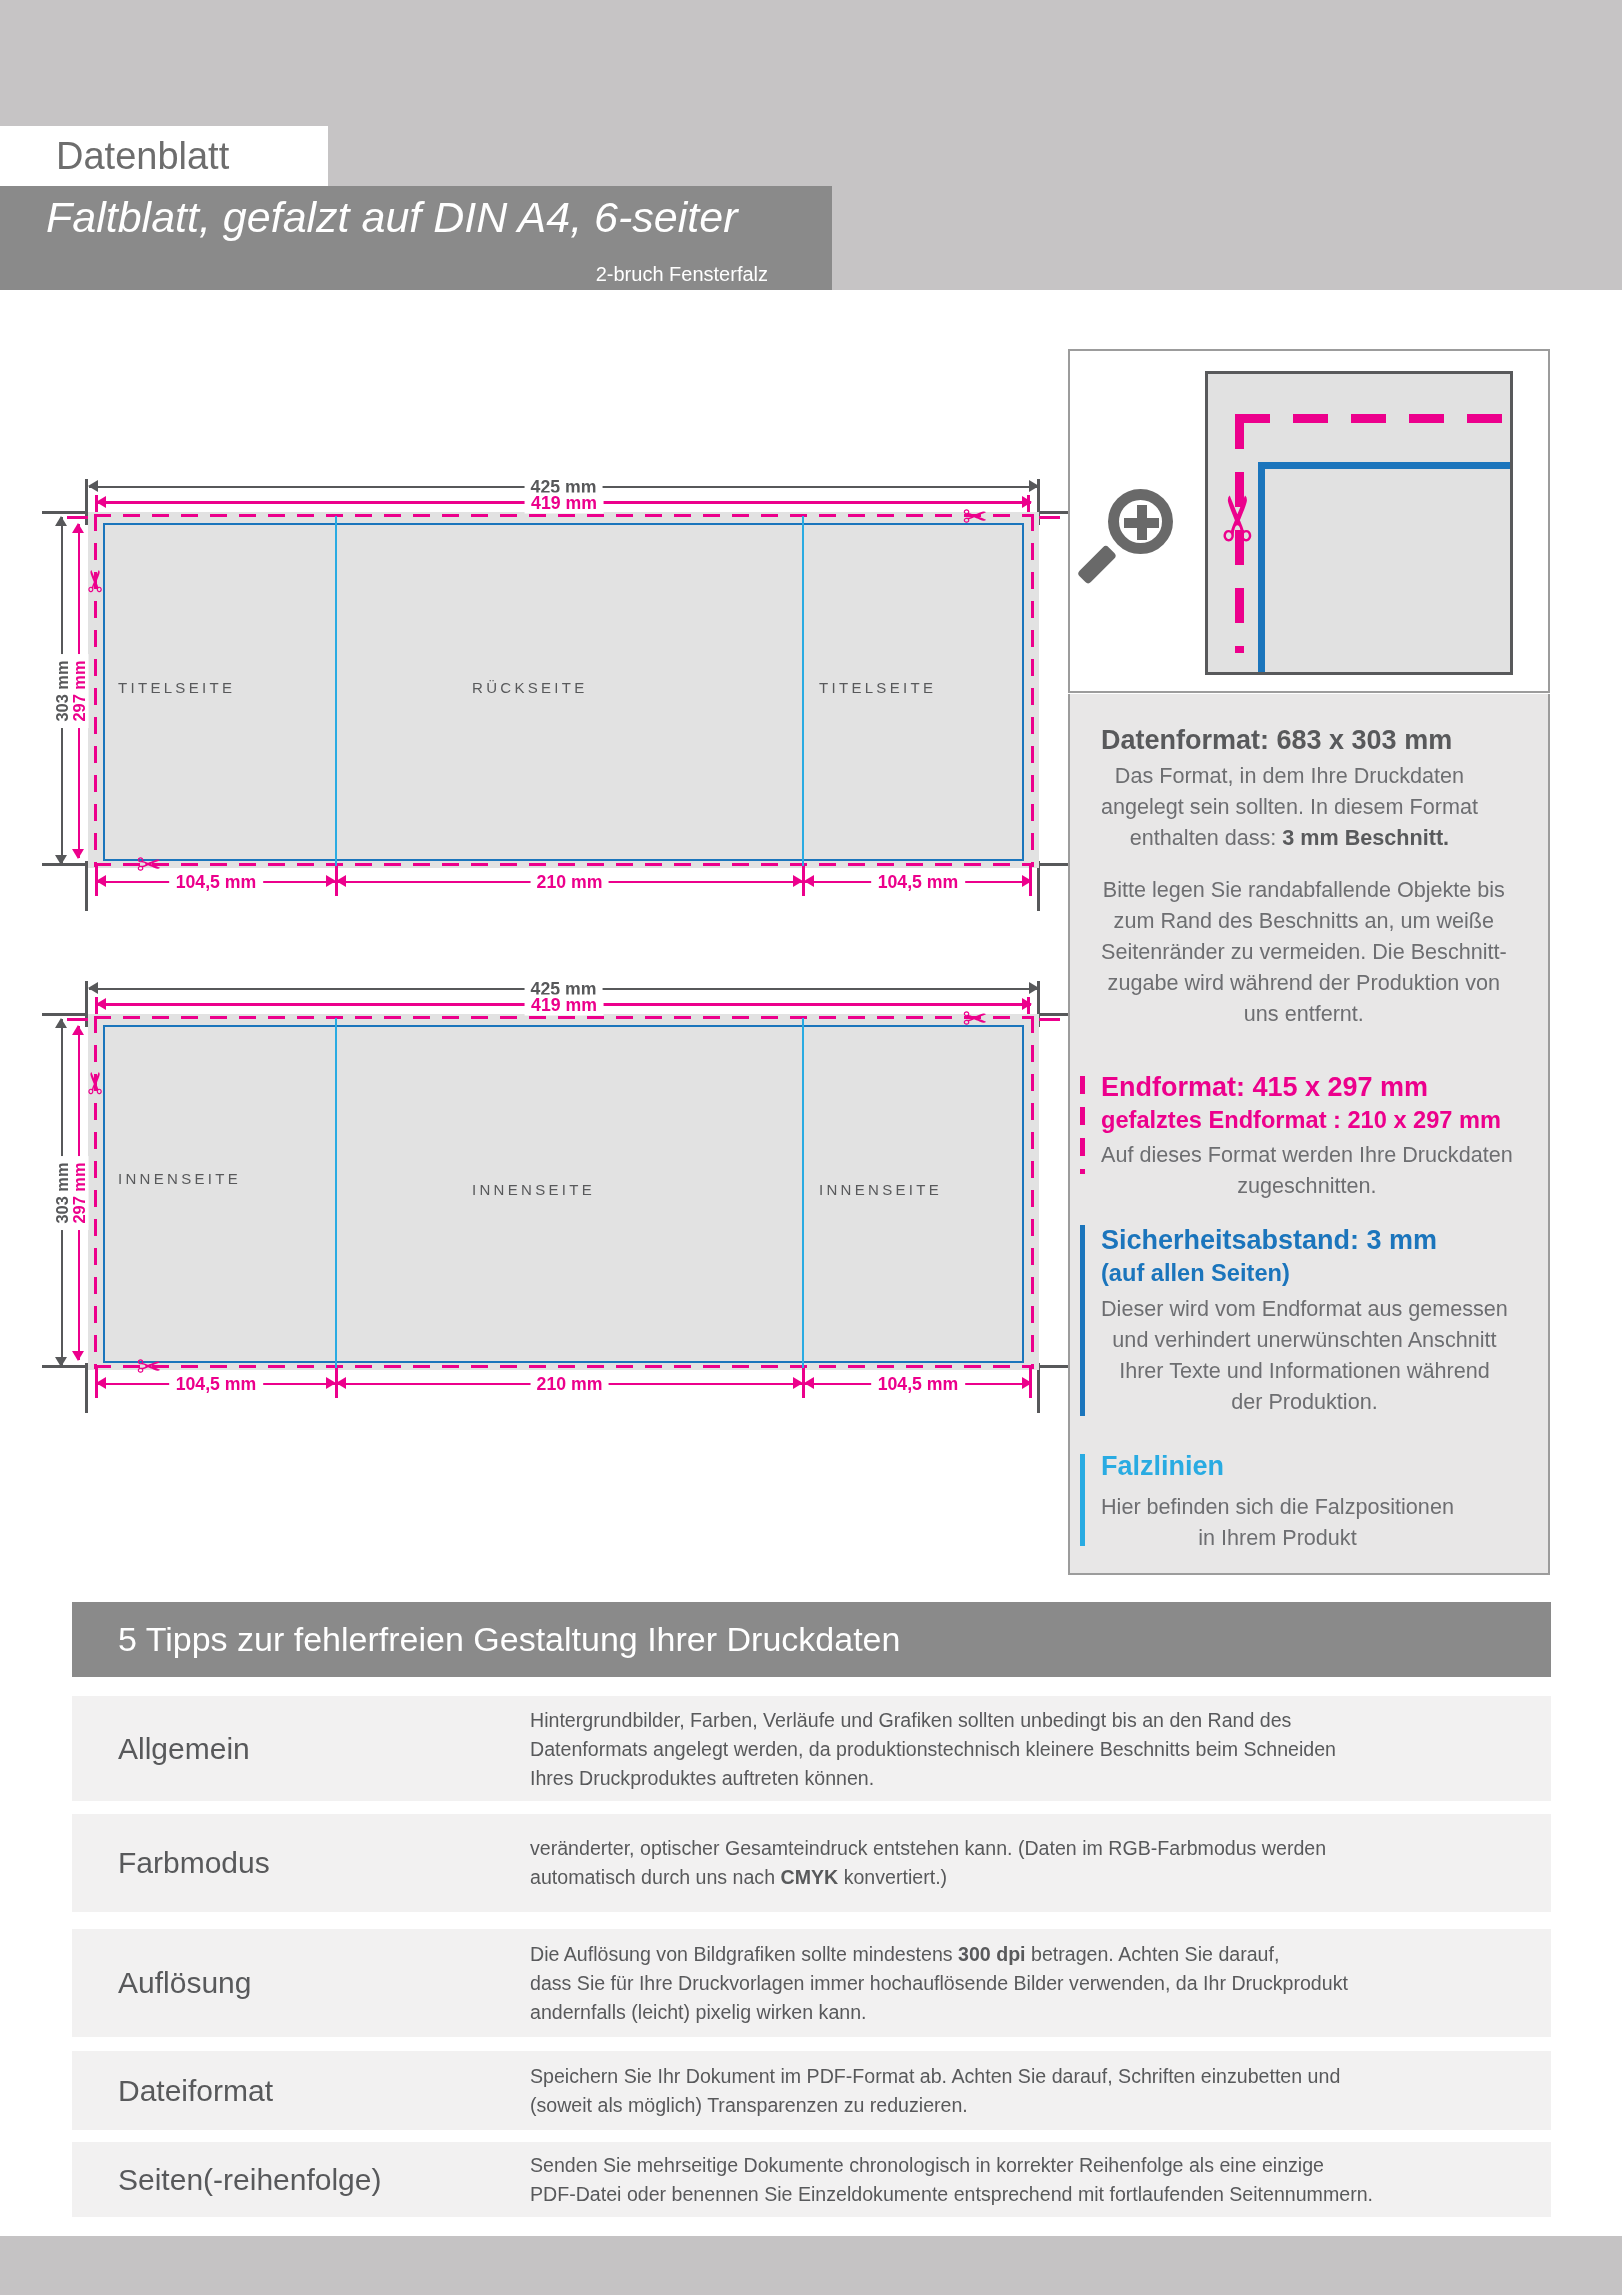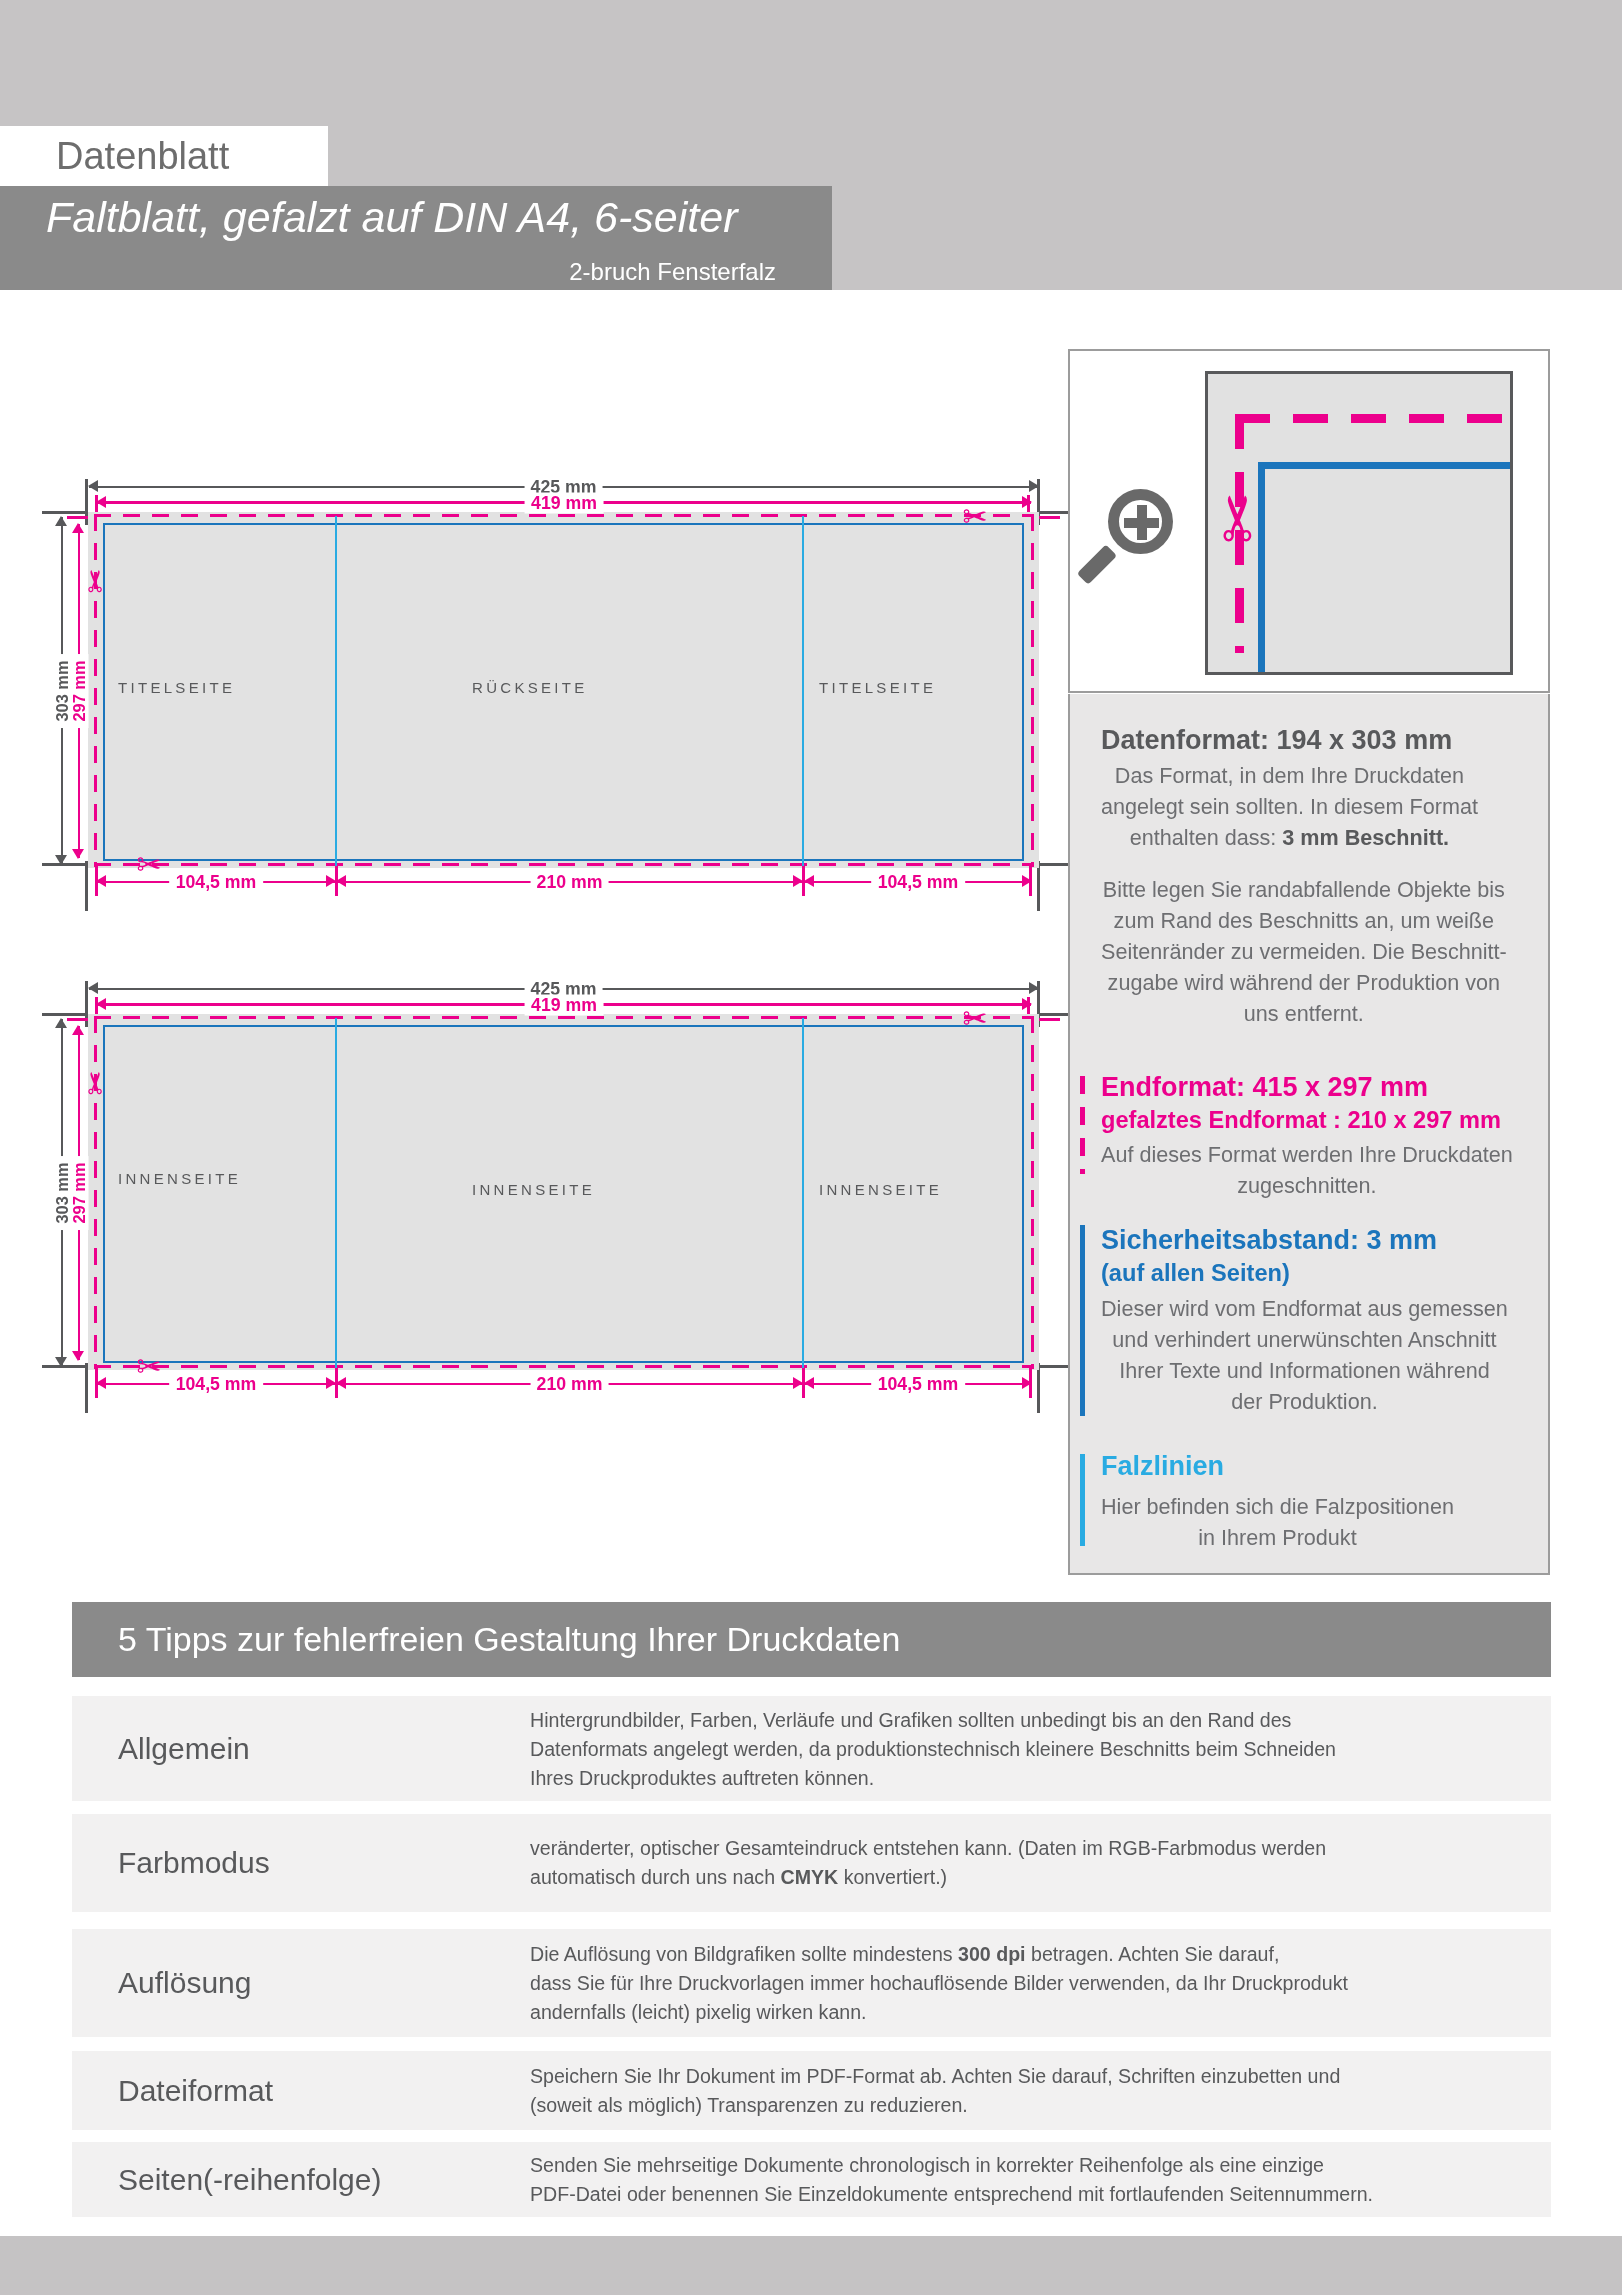--- a/index.html
+++ b/index.html
@@ -6,21 +6,21 @@
   .canvas{position:relative;width:1623px;height:2295px;background:#ffffff;overflow:hidden;
           font-family:"Liberation Sans", sans-serif;color:#58595b;}
   .abs{position:absolute;}
 
   
   .top-band{left:0;top:0;width:1623px;height:290px;background:#c6c4c5;}
   .datenblatt-box{left:0;top:126px;width:328px;height:60px;background:#ffffff;display:flex;align-items:center;}
   .datenblatt-box span{font-size:38px;color:#6d6d6d;margin-left:56px;}
   .title-bar{left:0;top:186px;width:832px;height:104px;background:#8a8a8a;}
   .title-main{position:absolute;left:46px;top:6.5px;font-size:43px;color:#ffffff;white-space:nowrap;font-style:italic;}
-  .title-sub{position:absolute;right:56px;bottom:3.9px;font-size:24px;color:#ffffff;white-space:nowrap;}
+  .title-sub{position:absolute;right:64px;bottom:3.9px;font-size:20px;color:#ffffff;white-space:nowrap;}
 
   
   .diagram{left:0;width:1623px;height:458px;}
   .d1{top:483px;} .d2{top:985px;}
   .page{left:88px;top:29.4px;width:951px;height:356px;background:#e2e2e2;}
   .dash-h{height:3.3px;background:repeating-linear-gradient(90deg,#ec008c 0 17px,transparent 17px 29px);}
   .dash-v{width:3.3px;background:repeating-linear-gradient(180deg,#ec008c 0 17px,transparent 17px 29px);}
   .dr-top{left:94px;top:31px;width:940px;}
   .dr-bottom{left:94px;top:380px;width:940px;}
   .dr-left{left:94px;top:31px;height:353px;}
@@ -282,21 +282,21 @@
     <div class="bdash-v"></div>
     <div class="bblue-h"></div>
     <div class="bblue-v"></div>
     <div class="big-scissors">✂</div>
   </div>
   <div class="abs magnifier-ring"></div>
   <div class="abs mag-plus-h"></div>
   <div class="abs mag-plus-v"></div>
   <div class="abs mag-handle"></div>
 
-  <div class="abs info-h1 gray" style="left:1101px;top:725px;">Datenformat: 194 x 303 mm</div>
+  <div class="abs info-h1 gray" style="left:1101px;top:725px;">Datenformat: 683 x 303 mm</div>
   <div class="abs info-body" style="left:1101px;top:760px;">
       <div class="tl"><span>Das Format, in dem Ihre Druckdaten</span></div>
       <div class="tl"><span>angelegt sein sollten. In diesem Format</span></div>
       <div class="tl"><span>enthalten dass: </span><span class="b">3 mm Beschnitt.</span></div>
     </div>
   <div class="abs info-body" style="left:1101px;top:874px;">
       <div class="tl"><span>Bitte legen Sie randabfallende Objekte bis</span></div>
       <div class="tl"><span>zum Rand des Beschnitts an, um weiße</span></div>
       <div class="tl"><span>Seitenränder zu vermeiden. Die Beschnitt-</span></div>
       <div class="tl"><span>zugabe wird während der Produktion von</span></div>

